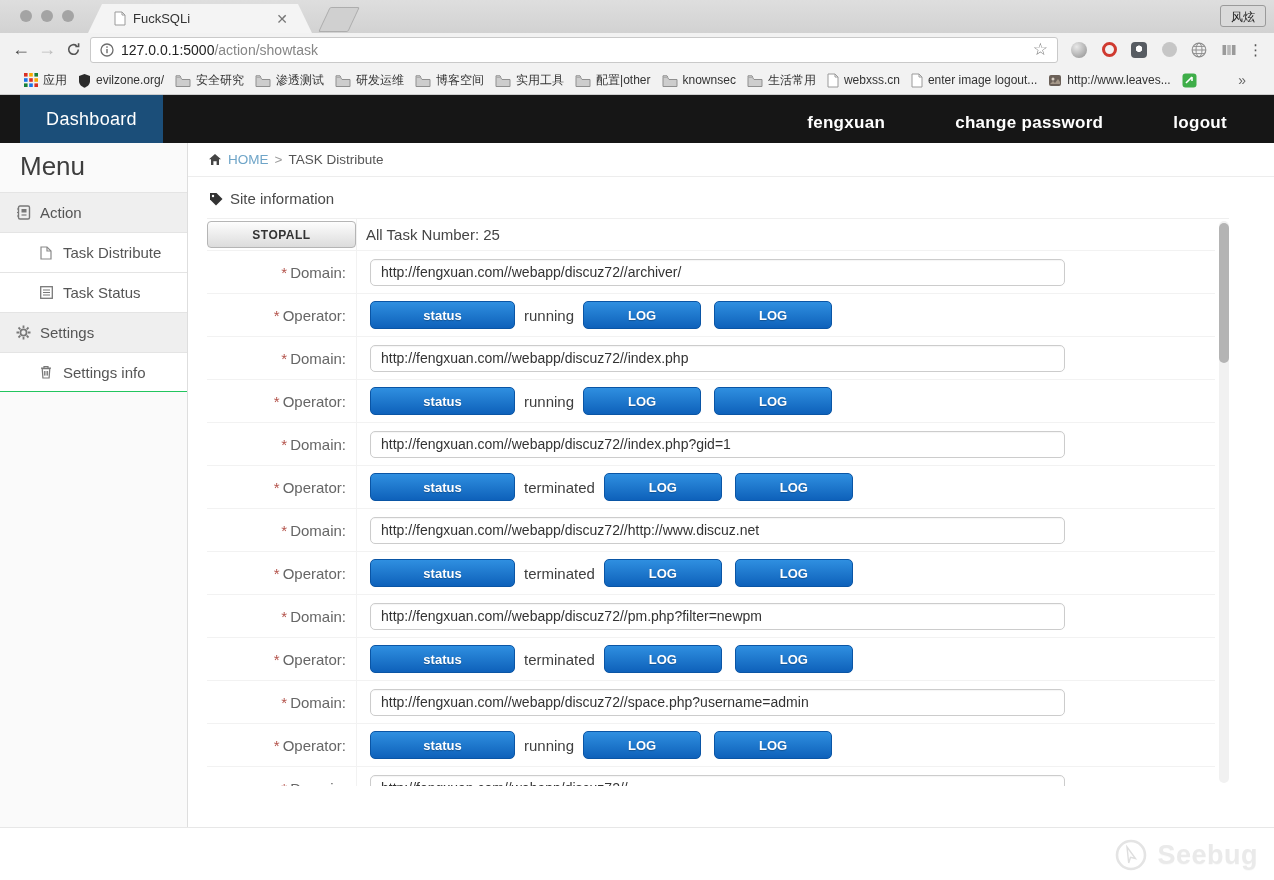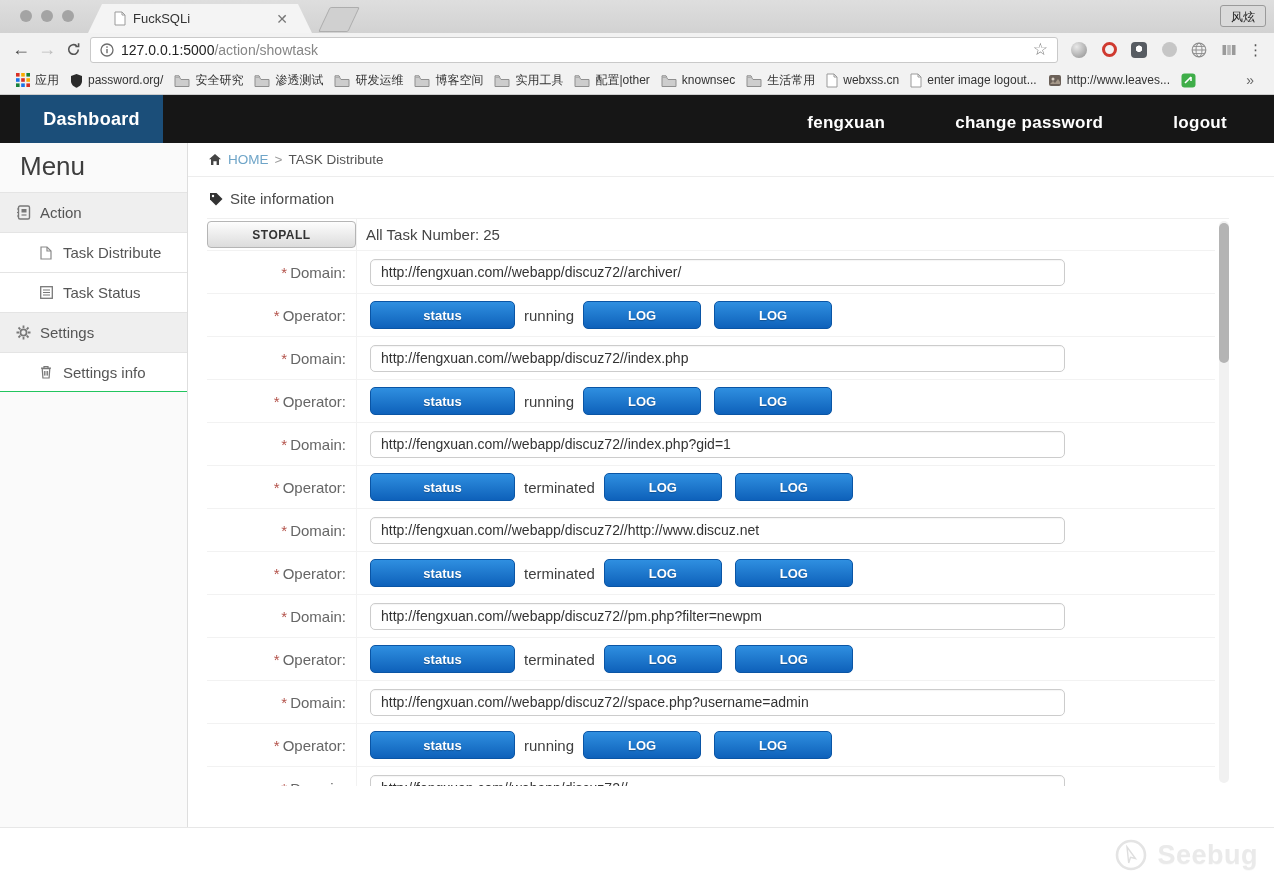--- a/index.html
+++ b/index.html
@@ -31,29 +31,29 @@
   .star-icon { margin-left:auto; font-size:17px; color:#7c7c7c; }
   .ext-area { display:flex; align-items:center; gap:12px; margin-left:12px; }
   .ext-slot { display:flex; align-items:center; justify-content:center; width:18px; height:18px; }
   .sphere { width:16px; height:16px; border-radius:50%; background:radial-gradient(circle at 35% 30%, #e8e8e8, #8d8d8d); }
   .opera { width:15px; height:15px; border-radius:50%; border:3.5px solid #cf3a30; }
   .dark-square { width:16px; height:16px; border-radius:4px; background:radial-gradient(circle at 50% 42%, #fff 3px, #575c62 3.5px); }
   .grey-circle { width:15px; height:15px; border-radius:50%; background:#c6c6c6; }
   .menu-dots { font-size:15px; color:#555; margin-left:10px; width:14px; text-align:center; }
 
   .bookmarks { height:29px; background:#f2f2f2; border-bottom:1px solid #cdcdcd; display:flex;
-         align-items:center; padding:0 16px; gap:11px; overflow:hidden; }
+         align-items:center; padding:0 24px; gap:11px; overflow:hidden; }
   .bm-item { display:flex; align-items:center; gap:5px; white-space:nowrap; font-size:12px; color:#333; flex-shrink:0; }
   .bm-chevron { margin-left:auto; color:#666; font-size:14px; padding-right:4px; }
   .icon { display:inline-flex; align-items:center; justify-content:center; }
 
   
   .app-navbar { height:48px; background:#161616; display:flex; align-items:center; }
   .brand { width:143px; height:48px; margin-left:20px; background:#1b4e79; color:#fff; font-size:18px;
-         font-weight:bold; display:flex; align-items:center; justify-content:center; letter-spacing:.3px; }
+         font-weight:normal; display:flex; align-items:center; justify-content:center; letter-spacing:.3px; }
   .nav-links { margin-left:auto; display:flex; align-items:center; padding-right:12px;margin-top:8px; }
   .nav-link { color:#fff; font-size:17px; font-weight:600; padding:0 35px; letter-spacing:.3px; }
 
   
   .app-body { display:flex; height:684px; }
   .sidebar { width:188px; background:#fafafa; border-right:1px solid #dedede; }
   .sidebar-title { font-size:26px; color:#3e3e3e; padding:8px 0 10px 20px; font-weight:400; }
   .side-item { height:40px; display:flex; align-items:center; border-top:1px solid #e4e4e4; font-size:15px; color:#555; background:#fff; }
   .side-item:last-child { border-bottom:1px solid #22c55e; }
   .side-item.header { background:#efefef; }
@@ -187,21 +187,21 @@
           </svg>
         </span>
         <span>应用</span>
       </div>
       <div class="bm-item">
         <span class="icon">
           <svg width="13" height="15">
             <path d="M6.5 1 12 3v5c0 3.4-2.4 5.4-5.5 6.7C3.4 13.4 1 11.4 1 8V3z" fill="#2b2b2b"></path>
           </svg>
         </span>
-        <span>password.org/</span>
+        <span>evilzone.org/</span>
       </div>
       <div class="bm-item">
         <span class="icon">
           <svg width="16" height="13">
             <path d="M1 3.5h4.5L7 5.5h8v7H1z" fill="#cdcdcd" stroke="#8f8f8f"></path>
             <path d="M1 3.5V1.8h4l1 1.7" fill="#cdcdcd" stroke="#8f8f8f"></path>
           </svg>
         </span>
         <span>安全研究</span>
       </div>

